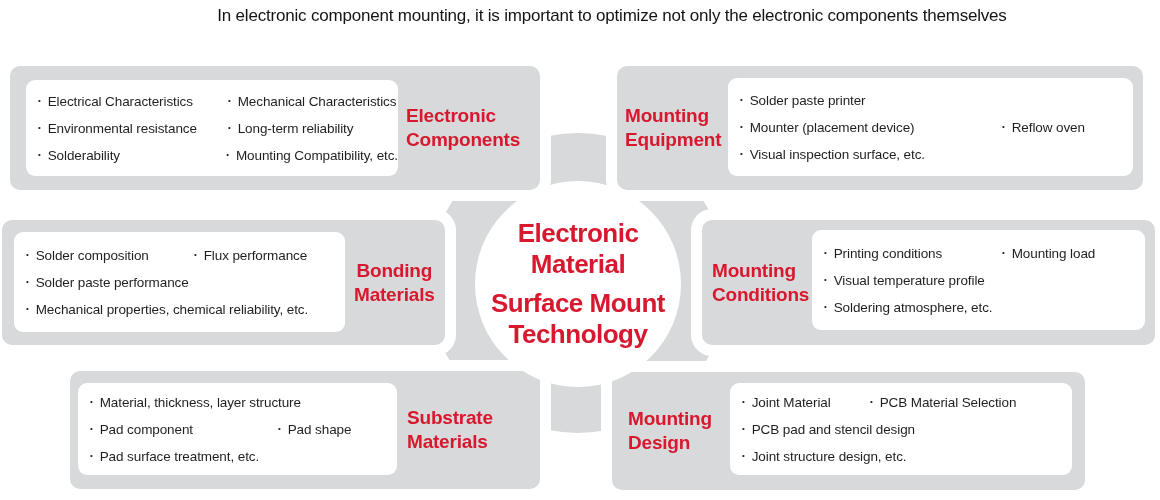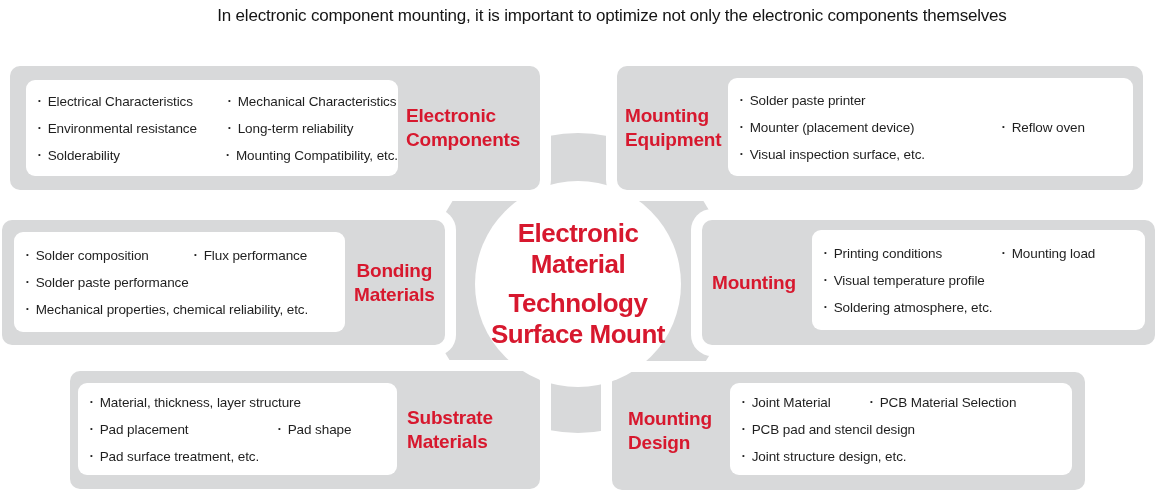--- a/index.html
+++ b/index.html
@@ -229,35 +229,36 @@
         </div>
         <div class="row">
           <span class="item">
             <span class="dot">•</span>
             <span class="txt">Soldering atmosphere, etc.</span>
           </span>
         </div>
       </div>
     <div class="blabel">
         <div>Mounting</div>
+        <div>Conditions</div>
       </div>
   </div>
 
   <div class="block b-sm">
     <div class="whitebox">
         <div class="row">
           <span class="item">
             <span class="dot">•</span>
             <span class="txt">Material, thickness, layer structure</span>
           </span>
         </div>
         <div class="row multi">
           <span class="item">
             <span class="dot">•</span>
-            <span class="txt">Pad placement</span>
+            <span class="txt">Pad component</span>
           </span>
           <span class="item">
             <span class="dot">•</span>
             <span class="txt">Pad shape</span>
           </span>
         </div>
         <div class="row">
           <span class="item">
             <span class="dot">•</span>
             <span class="txt">Pad surface treatment, etc.</span>
@@ -300,18 +301,18 @@
         <div>Design</div>
       </div>
   </div>
 
   <div class="hub">
     <div class="hub-title">
         <div>Electronic</div>
         <div>Material</div>
       </div>
     <div class="hub-title">
+        <div>Surface Mount</div>
         <div>Technology</div>
-        <div>Surface Mount</div>
       </div>
   </div>
 
 </div>
 
 </body></html>

